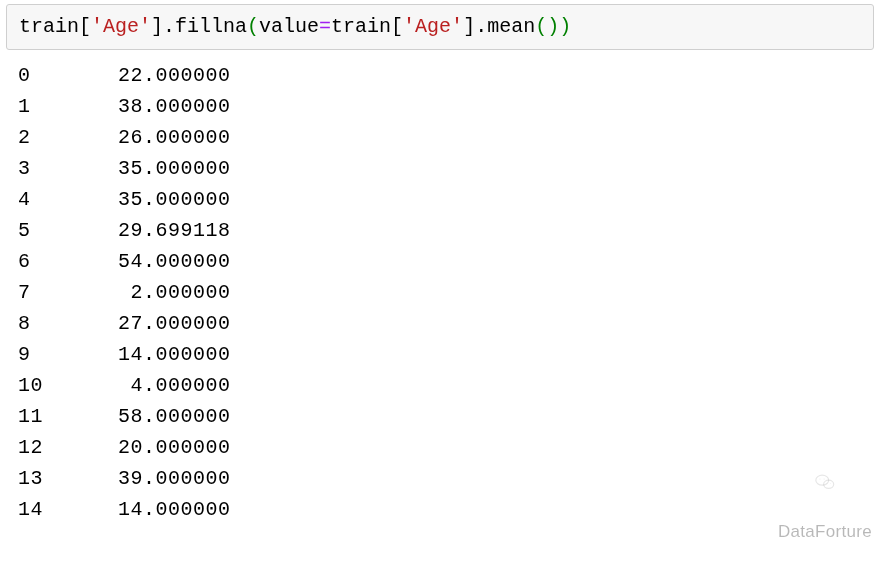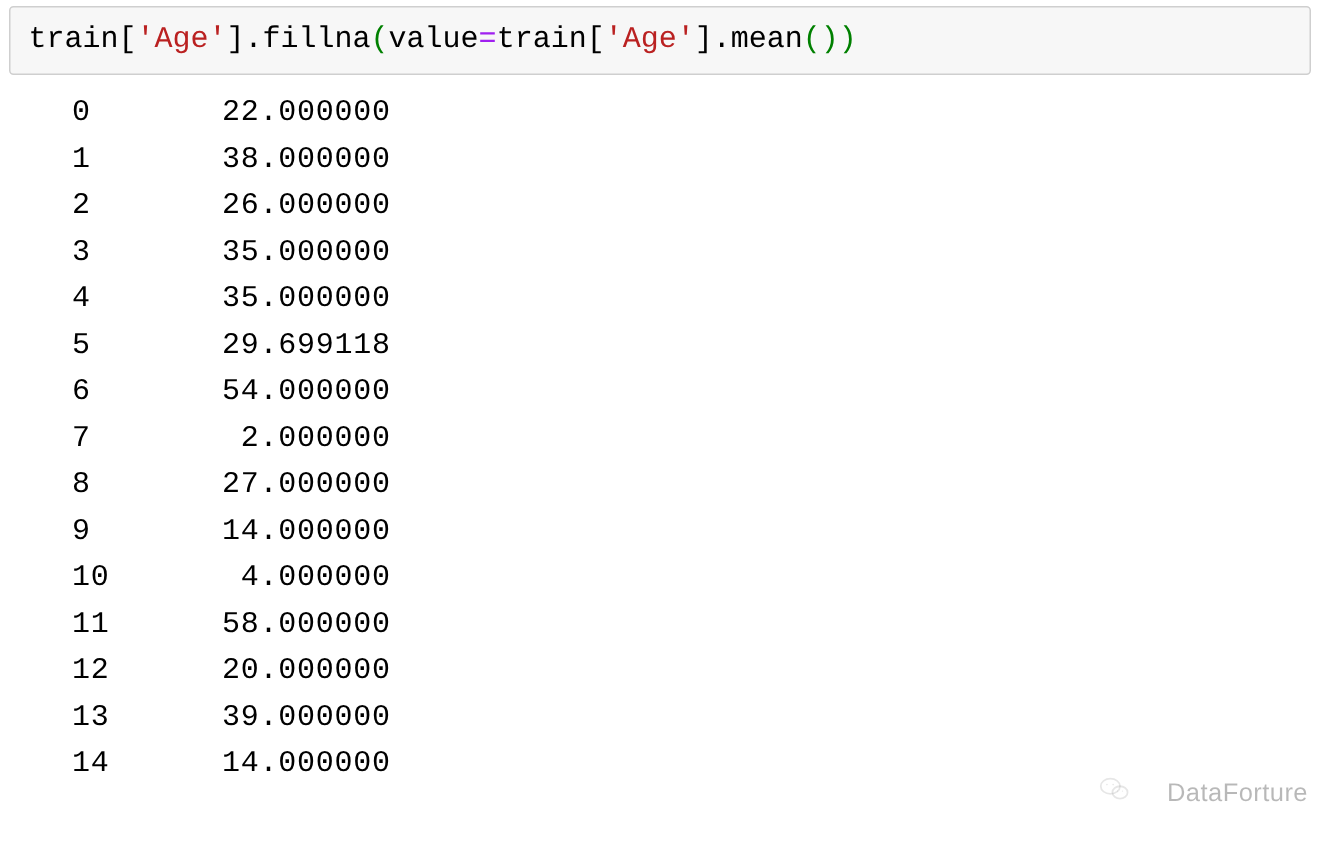--- a/index.html
+++ b/index.html
@@ -32,33 +32,33 @@
     .output {
       padding-left: 18px;
       white-space: pre;
       line-height: 1.55;
       font-variant-numeric: tabular-nums;
       letter-spacing: 0.5px;
       color: #000;
     }
     .output-row {
       display: block;
-      margin-left: 30px;
     }
     .watermark {
       position: absolute;
       right: 18px;
       bottom: 24px;
       display: flex;
       align-items: center;
       gap: 24px;
       color: rgba(0,0,0,0.28);
       font-family: -apple-system, BlinkMacSystemFont, "Segoe UI", Arial, sans-serif;
       font-size: 17px;
       letter-spacing: 0.3px;
+      flex-direction: column;
     }
     .watermark svg {
       width: 22px;
       height: 22px;
       opacity: 0.35;
     }
   </style>
 </head>
 <body>
 

